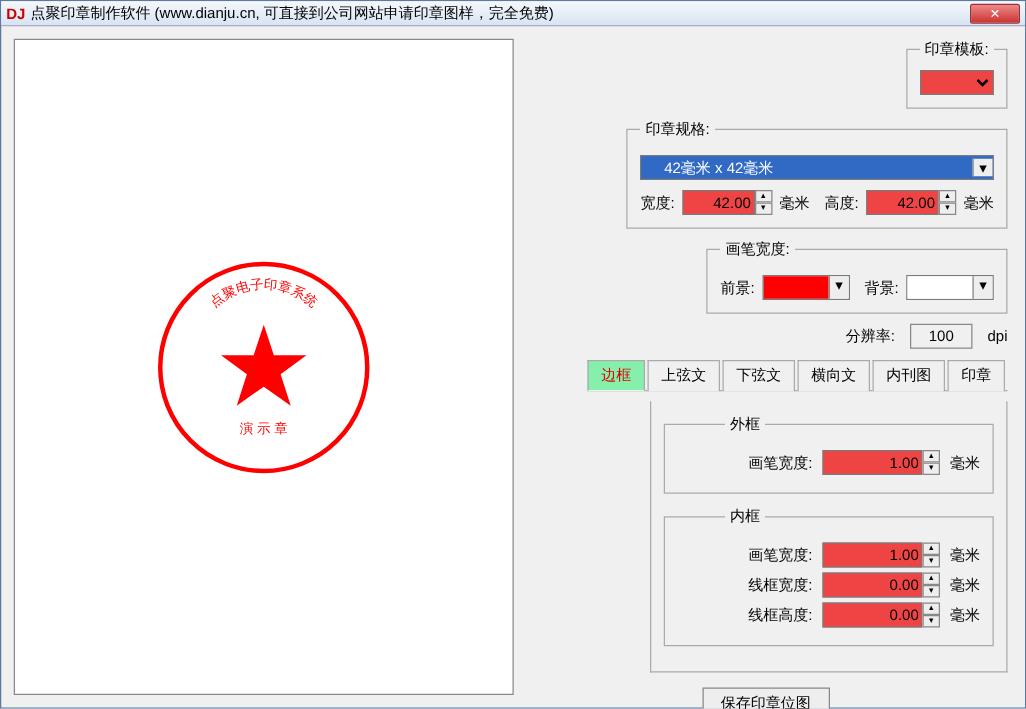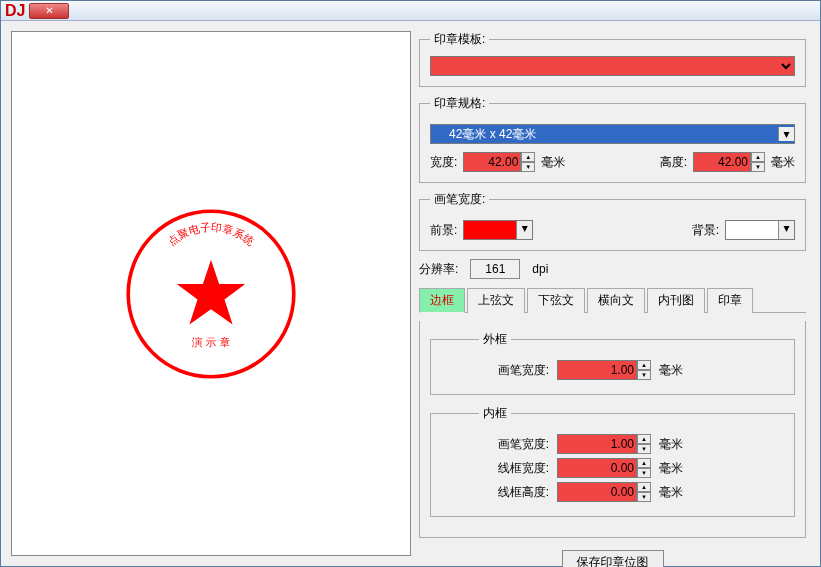--- a/index.html
+++ b/index.html
@@ -1,25 +1,25 @@
 <!DOCTYPE html>
 <html><head>
 <meta charset="utf-8">
 <style>
 * { box-sizing: border-box; margin: 0; padding: 0; font-family: "SimSun", "Microsoft YaHei", sans-serif; font-size: 12px; }
 body { background: #f0f0f0; width: 821px; height: 567px; overflow: hidden; }
 .window { width: 821px; height: 567px; background: #f0f0f0; border: 1px solid #5a7aa0; }
 .titlebar { height: 20px; background: linear-gradient(#f5f8fc, #d8e4f2); display:flex; align-items:center; padding:0 4px; border-bottom:1px solid #aac; }
-.titlebar .logo { font-weight:bold; color:#c00; margin-right:4px; font-size:16px; }
+.titlebar .logo { font-weight:bold; color:#c00; margin-right:4px; font-size:12px; }
 .titlebar .title { flex:1; color:#000; }
 .titlebar .close { width:40px; height:16px; background:linear-gradient(#e88,#c33); border:1px solid #933; border-radius:2px; color:#fff; display:flex; align-items:center; justify-content:center; font-size:10px; cursor:pointer; }
 .content { display:flex; height: calc(100% - 20px); padding:10px; gap:8px; }
 .preview { width:400px; height:525px; background:#fff; border:1px solid #888; position:relative; }
 .seal { position:absolute; left:50%; top:50%; transform:translate(-50%,-50%); width:180px; height:180px; }
-.panel { flex:1; display:flex; flex-direction:column; gap:8px; padding-right:4px; }
+.panel { flex:1; display:flex; flex-direction:column; gap:8px; padding-right:4px;align-items:flex-end; }
 fieldset { border:1px solid #aaa; padding:8px 10px 10px; position:relative; }
 legend { padding:0 4px; color:#000; }
 .row { display:flex; align-items:center; gap:6px; margin-top:4px; }
 .row + .row { margin-top:8px; }
 label { white-space:nowrap; }
 select, input[type=text] { border:1px solid #7a7a7a; background:#ef4444; height:20px; padding:0 2px; font-size:12px; }
 select { width:100%; }
 .spin { display:inline-flex; }
 .spin input { width:58px; text-align:right; padding-right:2px; }
 .spin .btns { display:flex; flex-direction:column; }
@@ -40,20 +40,21 @@
 .pw-row { display:flex; align-items:center; gap:8px; margin:4px 0; }
 .pw-row label { width:70px; text-align:right; }
 .savebtn { align-self:center; padding:3px 14px; border:1px solid #888; background:#eee; cursor:pointer; margin-top:4px; }
 </style>
 </head>
 <body>
 
 <div class="window">
   <div class="titlebar">
     <span class="logo">DJ</span>
+    <span class="title">点聚印章制作软件 (www.dianju.cn, 可直接到公司网站申请印章图样，完全免费)</span>
     <div class="close">✕</div>
   </div>
   <div class="content">
     <div class="preview">
       <svg class="seal" viewBox="0 0 200 200">
         <circle cx="100" cy="100" r="92" fill="none" stroke="#f00" stroke-width="4"></circle>
         <defs>
             <path id="arc" d="M 40 120 A 65 65 0 1 1 160 120"></path>
           </defs>
         <text fill="#f00" font-size="22" font-family="KaiTi,SimSun">
@@ -113,21 +114,21 @@
           <label>背景:</label>
           <div class="color-box">
             <div class="sw" style="background:#ffffff"></div>
             <div class="caret">▾</div>
           </div>
         </div>
       </fieldset>
 
       <div class="dpi-row">
         <label>分辨率:</label>
-        <div class="dpi-box">161</div>
+        <div class="dpi-box">100</div>
         <span>dpi</span>
       </div>
 
       <div class="tabs">
         <div class="tab active">边框</div>
         <div class="tab">上弦文</div>
         <div class="tab">下弦文</div>
         <div class="tab">横向文</div>
         <div class="tab">内刊图</div>
         <div class="tab">印章</div>

